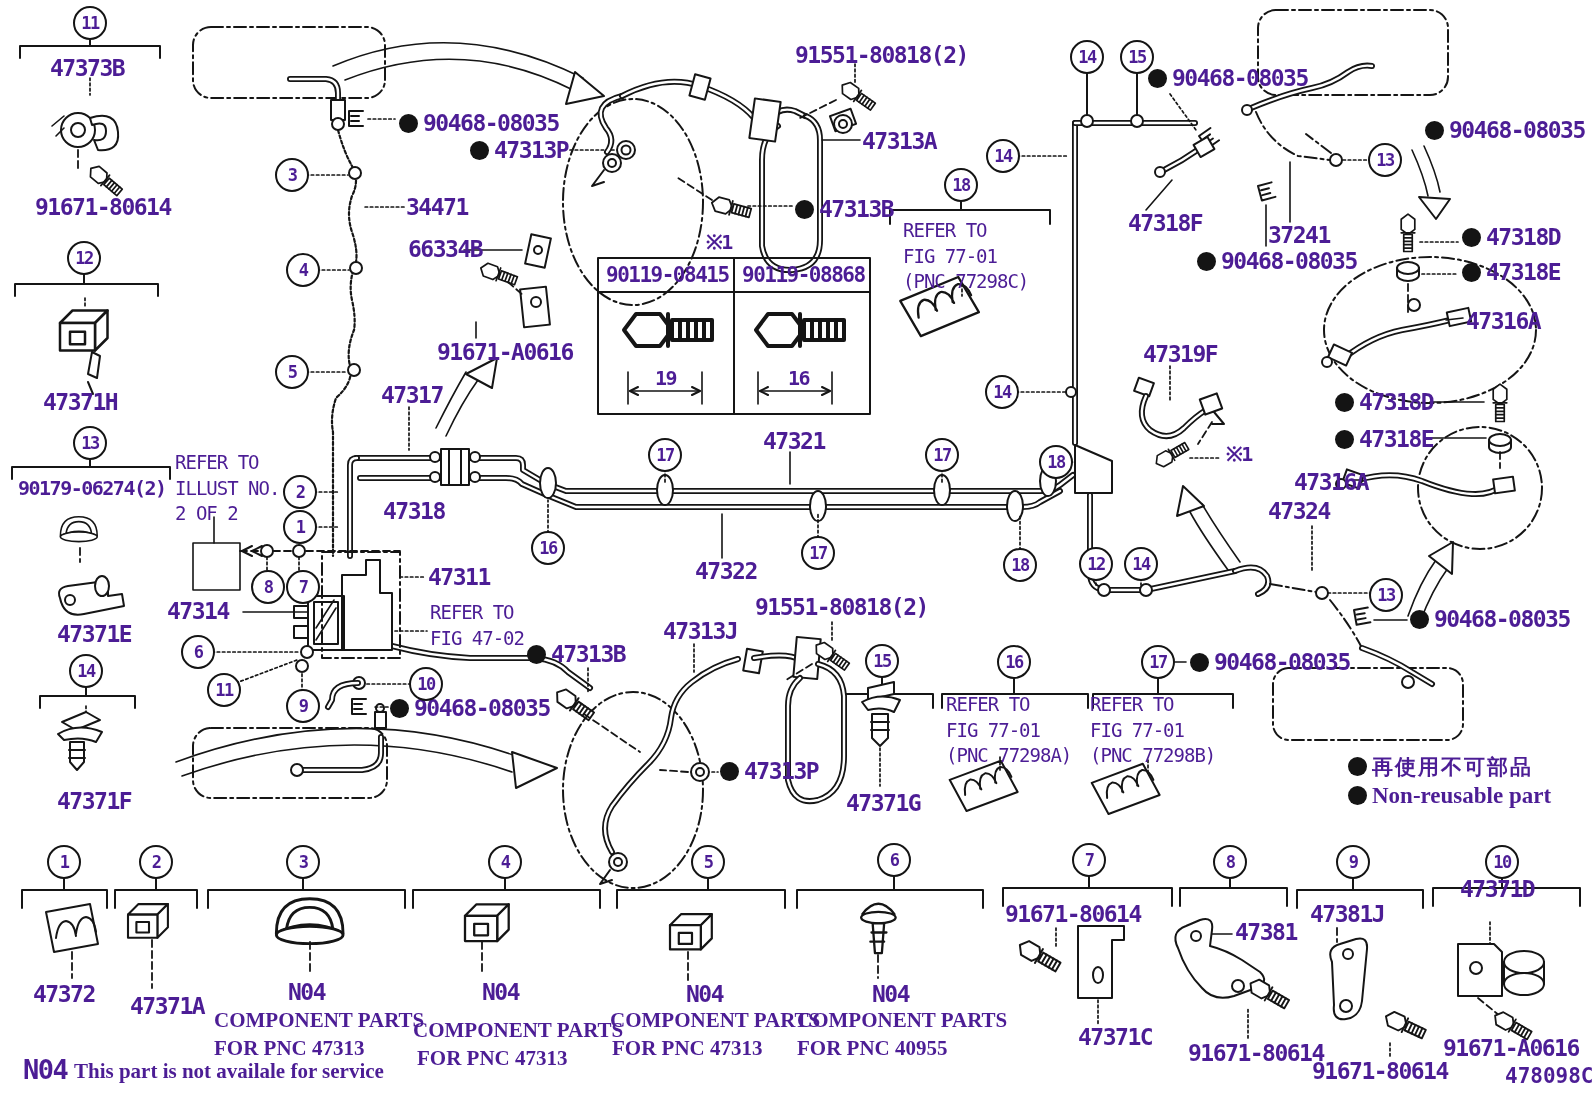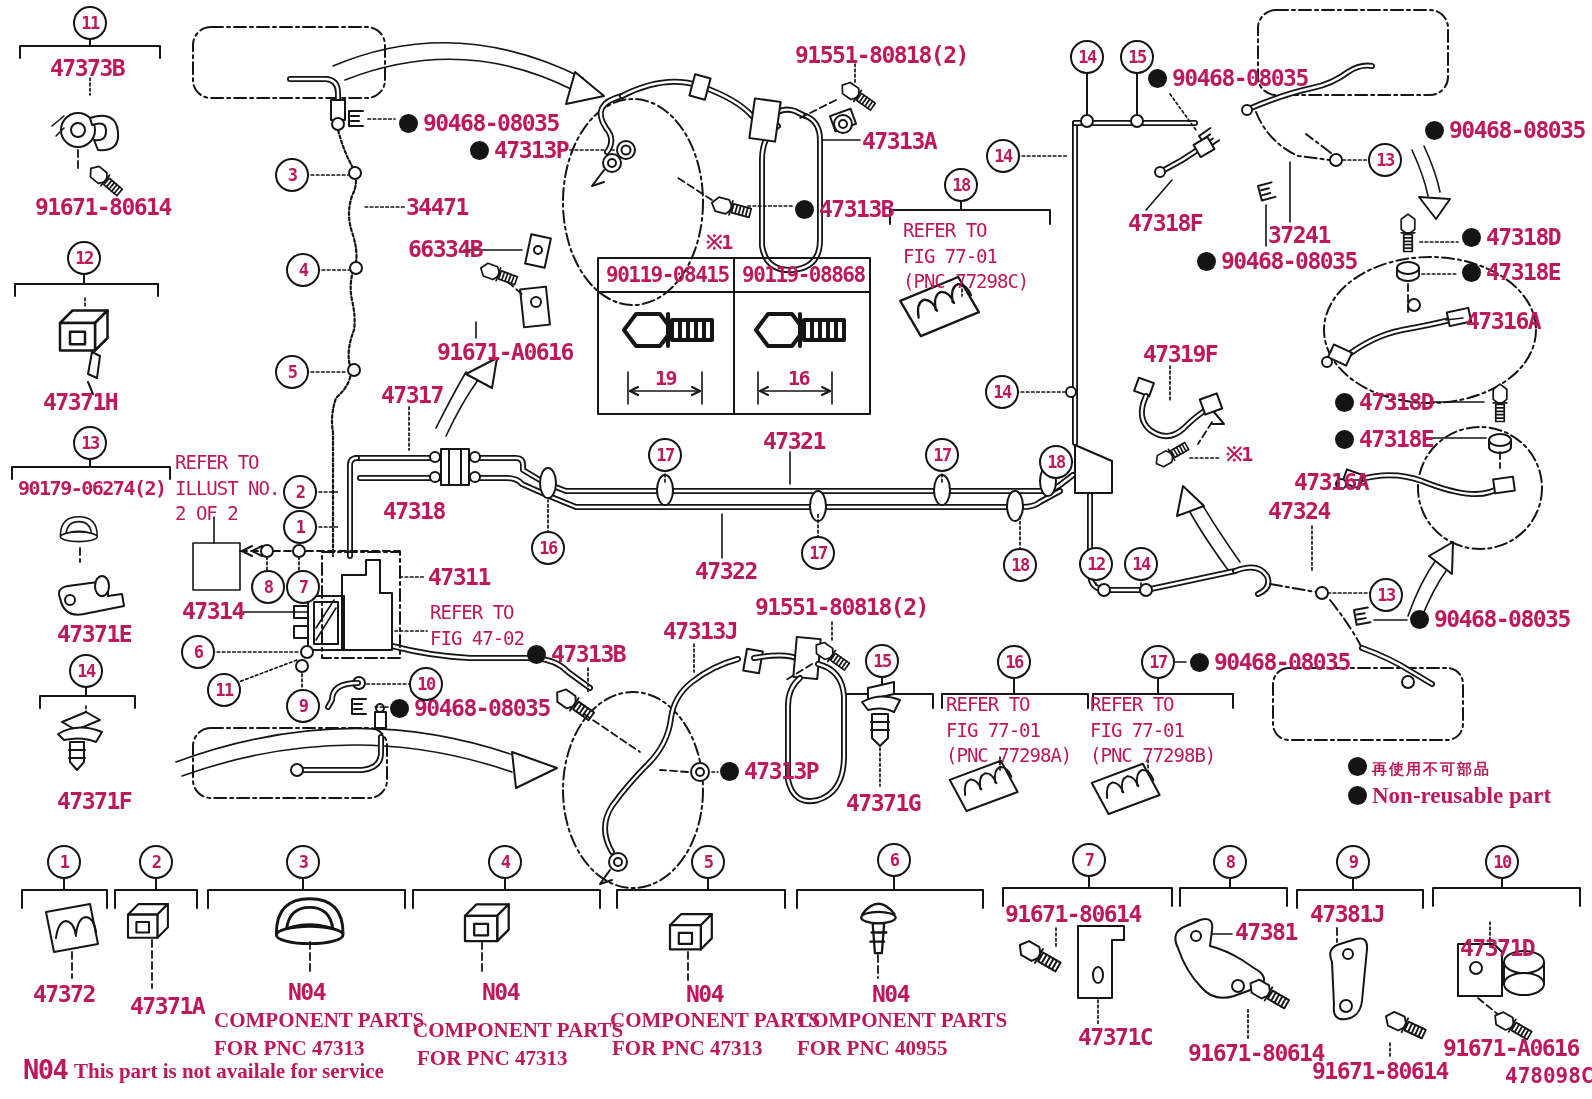--- a/index.html
+++ b/index.html
@@ -1,17 +1,17 @@
 <!DOCTYPE html>
 <html><head>
 <meta charset="utf-8">
 <style>
   html,body{margin:0;padding:0;background:#fff}
   .stage{position:relative;width:1592px;height:1097px;background:#fff;overflow:hidden;
-         font-family:"DejaVu Sans Mono","Liberation Mono",monospace;color:#be185d}
+         font-family:"DejaVu Sans Mono","Liberation Mono",monospace;color:#4c1d95}
   svg{position:absolute;left:0;top:0}
   svg *{stroke:#151515;fill:none;stroke-width:2;stroke-linecap:round;stroke-linejoin:round}
   .wh{fill:#fff}
   .thin{stroke-width:1.6}
   .tO{stroke-width:6}
   .tI{stroke:#fff;stroke-width:2.4}
   .dotl{stroke-dasharray:2.5 2.7;stroke-width:1.7}
   .dsh{stroke-dasharray:7 4;stroke-width:1.8}
   .dd{stroke-dasharray:12 4 3 4;stroke-width:2}
   .wv{stroke-dasharray:3 2.4;stroke-width:2.2}
@@ -602,21 +602,21 @@
 <div class="pl" style="left:470px;top:139px"><span class="dot"></span><span>47313P</span></div>
 <div class="pl" style="left:406px;top:196px"><span>34471</span></div>
 <div class="pl" style="left:408px;top:238px"><span>66334B</span></div>
 <div class="pl" style="left:437px;top:341px"><span>91671-A0616</span></div>
 <div class="pl" style="left:381px;top:384px"><span>47317</span></div>
 <div class="note" style="left:175px;top:450px">REFER TO
 ILLUST NO.
 2 OF 2</div>
 <div class="pl" style="left:383px;top:500px"><span>47318</span></div>
 <div class="pl" style="left:428px;top:566px"><span>47311</span></div>
-<div class="pl" style="left:182px;top:600px"><span>47314</span></div>
+<div class="pl" style="left:167px;top:600px"><span>47314</span></div>
 <div class="note" style="left:430px;top:600px">REFER TO
 FIG 47-02</div>
 <div class="pl" style="left:390px;top:697px"><span class="dot"></span><span>90468-08035</span></div>
 <div class="pl sm" style="left:706px;top:232px"><span>※1</span></div>
 <div class="pl s21" style="left:606px;top:265px"><span>90119-08415</span></div>
 <div class="pl s21" style="left:742px;top:265px"><span>90119-08868</span></div>
 <div class="pl sm" style="left:655px;top:368px"><span>19</span></div>
 <div class="pl sm" style="left:788px;top:368px"><span>16</span></div>
 <div class="pl" style="left:795px;top:44px"><span>91551-80818(2)</span></div>
 <div class="pl" style="left:862px;top:130px"><span>47313A</span></div>
@@ -646,21 +646,21 @@
 <div class="pl" style="left:663px;top:620px"><span>47313J</span></div>
 <div class="pl" style="left:755px;top:596px"><span>91551-80818(2)</span></div>
 <div class="pl" style="left:720px;top:760px"><span class="dot"></span><span>47313P</span></div>
 <div class="pl" style="left:846px;top:792px"><span>47371G</span></div>
 <div class="note" style="left:946px;top:692px">REFER TO
 FIG 77-01
 (PNC 77298A)</div>
 <div class="note" style="left:1090px;top:692px">REFER TO
 FIG 77-01
 (PNC 77298B)</div>
-<div class="pl" style="left:1348px;top:757px;font-family:'DejaVu Sans',sans-serif;font-size:15px;letter-spacing:2px"><span class="dot"></span><span>再使用不可部品</span></div>
+<div class="pl" style="left:1348px;top:757px;font-family:'DejaVu Sans',sans-serif;font-size:21px;letter-spacing:2px"><span class="dot"></span><span>再使用不可部品</span></div>
 <div class="serif" style="left:1348px;top:784px;font-size:23px"><span class="dot"></span><span>Non-reusable part</span></div>
 
 <div class="pl" style="left:33px;top:983px"><span>47372</span></div>
 <div class="pl" style="left:130px;top:995px"><span>47371A</span></div>
 <div class="pl" style="left:288px;top:981px"><span>N04</span></div>
 <div class="serif" style="left:214px;top:1010px">COMPONENT PARTS</div>
 <div class="serif" style="left:214px;top:1038px">FOR PNC 47313</div>
 <div class="pl" style="left:482px;top:981px"><span>N04</span></div>
 <div class="serif" style="left:413px;top:1020px">COMPONENT PARTS</div>
 <div class="serif" style="left:417px;top:1048px">FOR PNC 47313</div>
@@ -669,20 +669,20 @@
 <div class="serif" style="left:612px;top:1038px">FOR PNC 47313</div>
 <div class="pl" style="left:872px;top:983px"><span>N04</span></div>
 <div class="serif" style="left:797px;top:1010px">COMPONENT PARTS</div>
 <div class="serif" style="left:797px;top:1038px">FOR PNC 40955</div>
 <div class="pl" style="left:1005px;top:903px"><span>91671-80614</span></div>
 <div class="pl" style="left:1078px;top:1026px"><span>47371C</span></div>
 <div class="pl" style="left:1235px;top:921px"><span>47381</span></div>
 <div class="pl" style="left:1188px;top:1042px"><span>91671-80614</span></div>
 <div class="pl" style="left:1310px;top:903px"><span>47381J</span></div>
 <div class="pl" style="left:1312px;top:1060px"><span>91671-80614</span></div>
-<div class="pl" style="left:1460px;top:937px"><span>47371D</span></div>
+<div class="pl" style="left:1460px;top:878px"><span>47371D</span></div>
 <div class="pl" style="left:1443px;top:1037px"><span>91671-A0616</span></div>
 <div class="pl s21" style="left:1505px;top:1066px;letter-spacing:0"><span>478098C</span></div>
 
 <div class="pl big" style="left:23px;top:1056px"><span>N04</span></div>
 <div class="serif" style="left:74px;top:1061px">This part is not availale for service</div>
 
 </div>
 
 </body></html>

